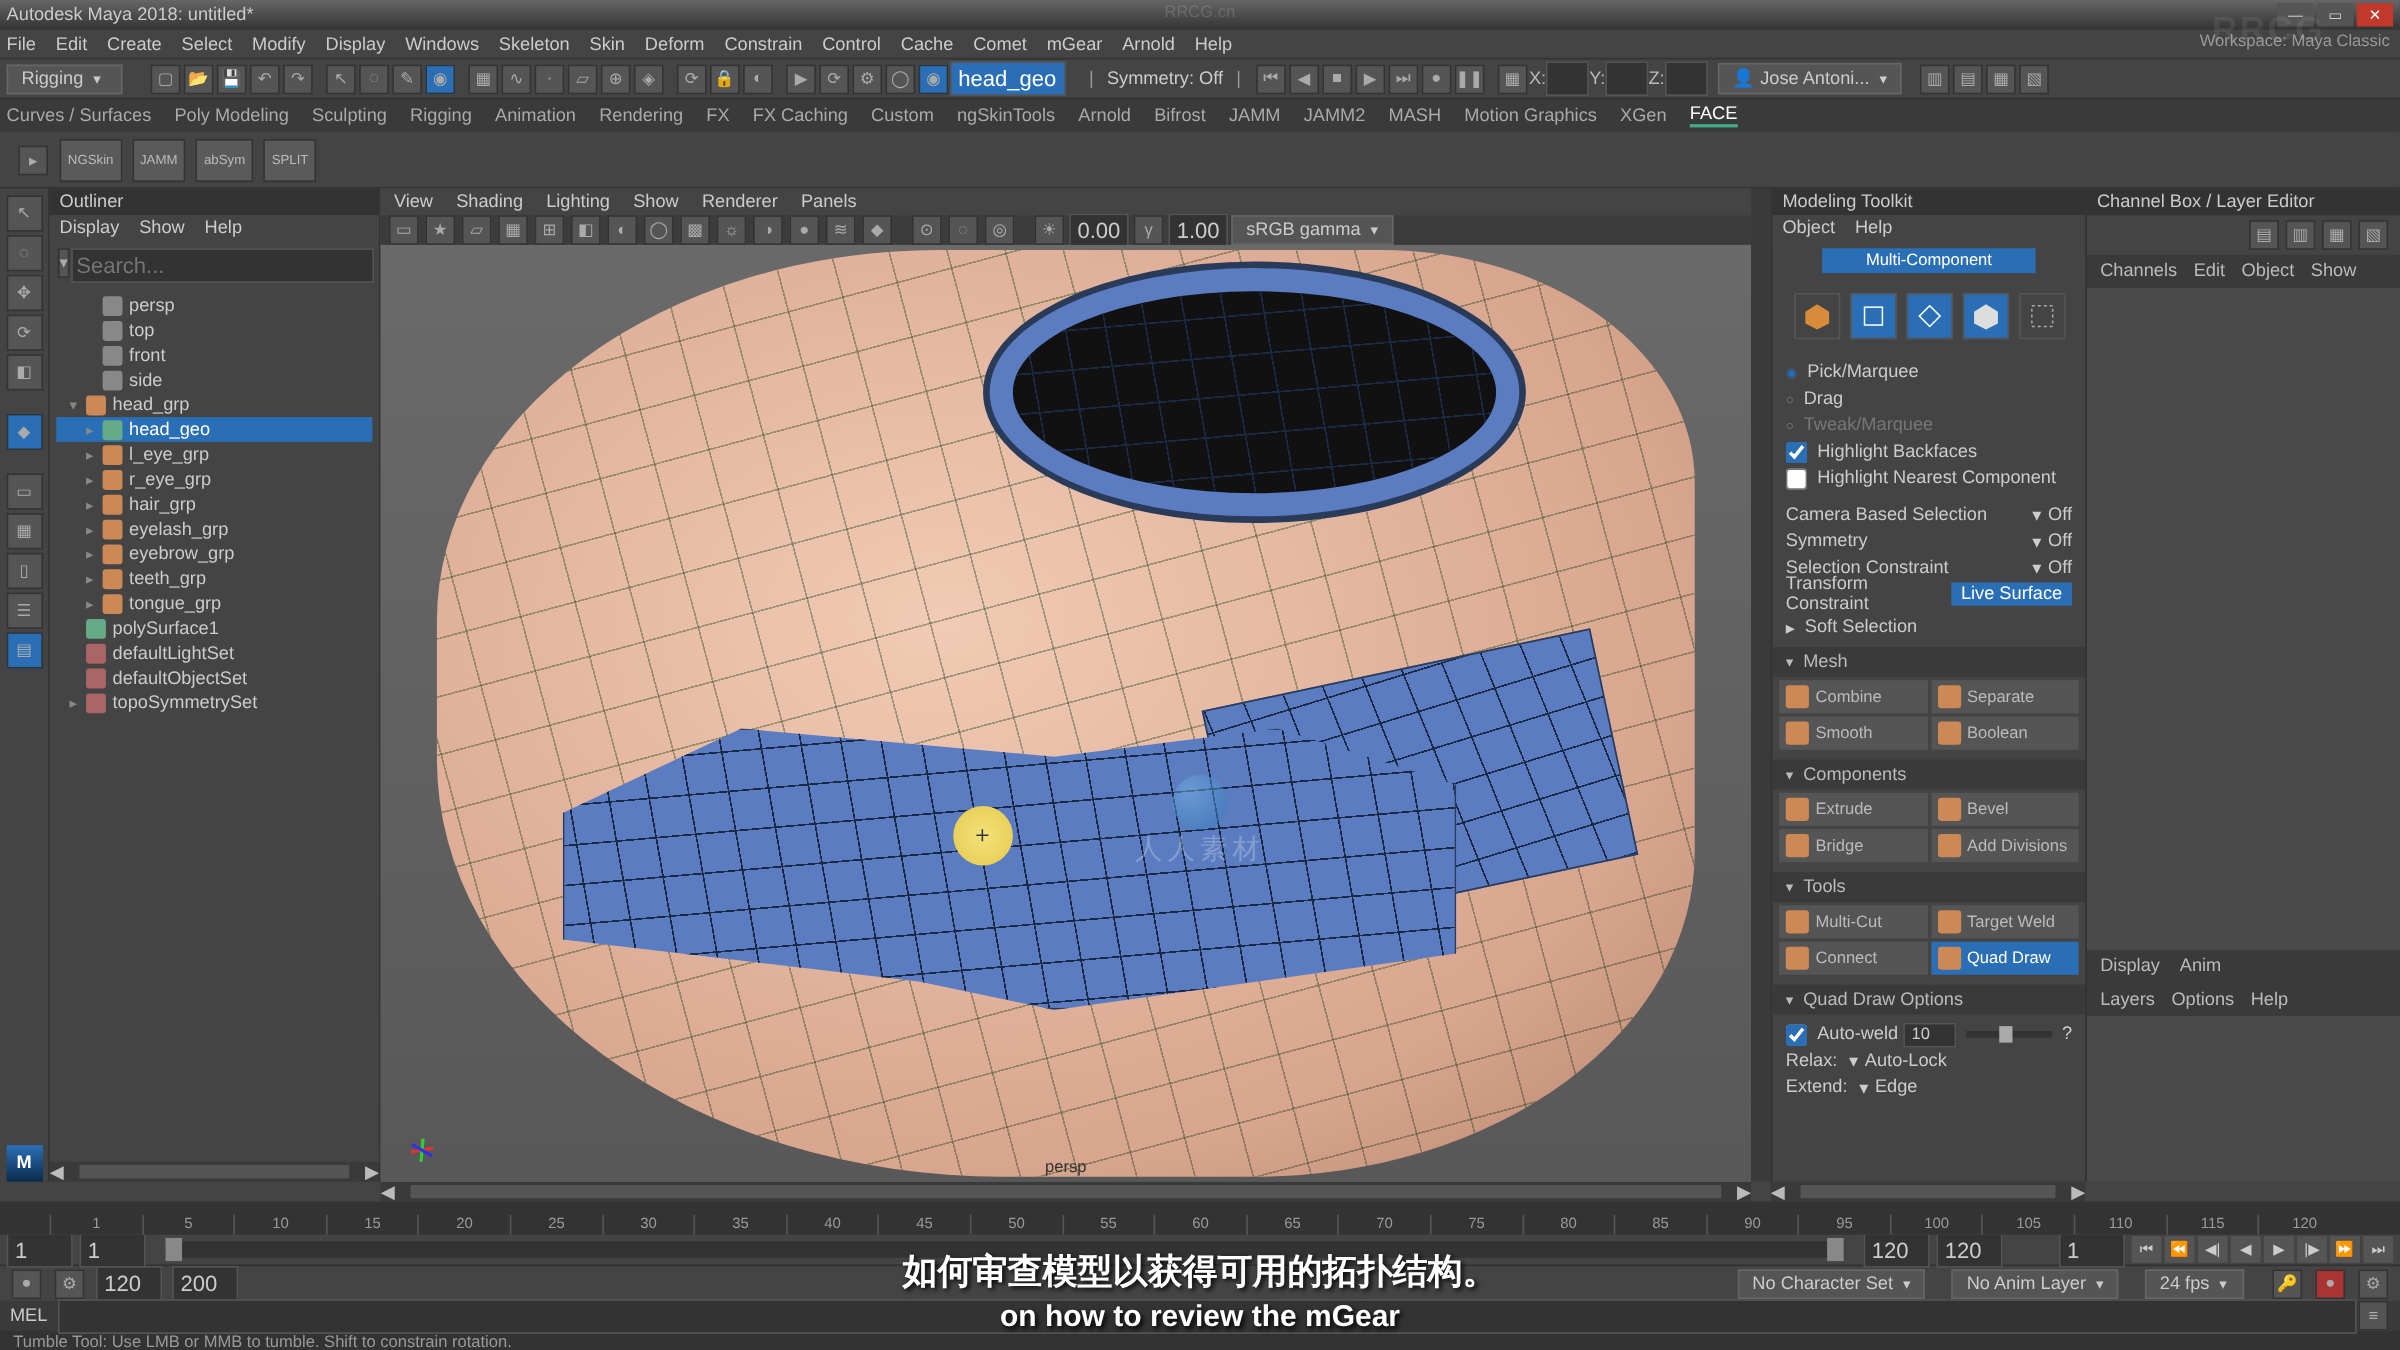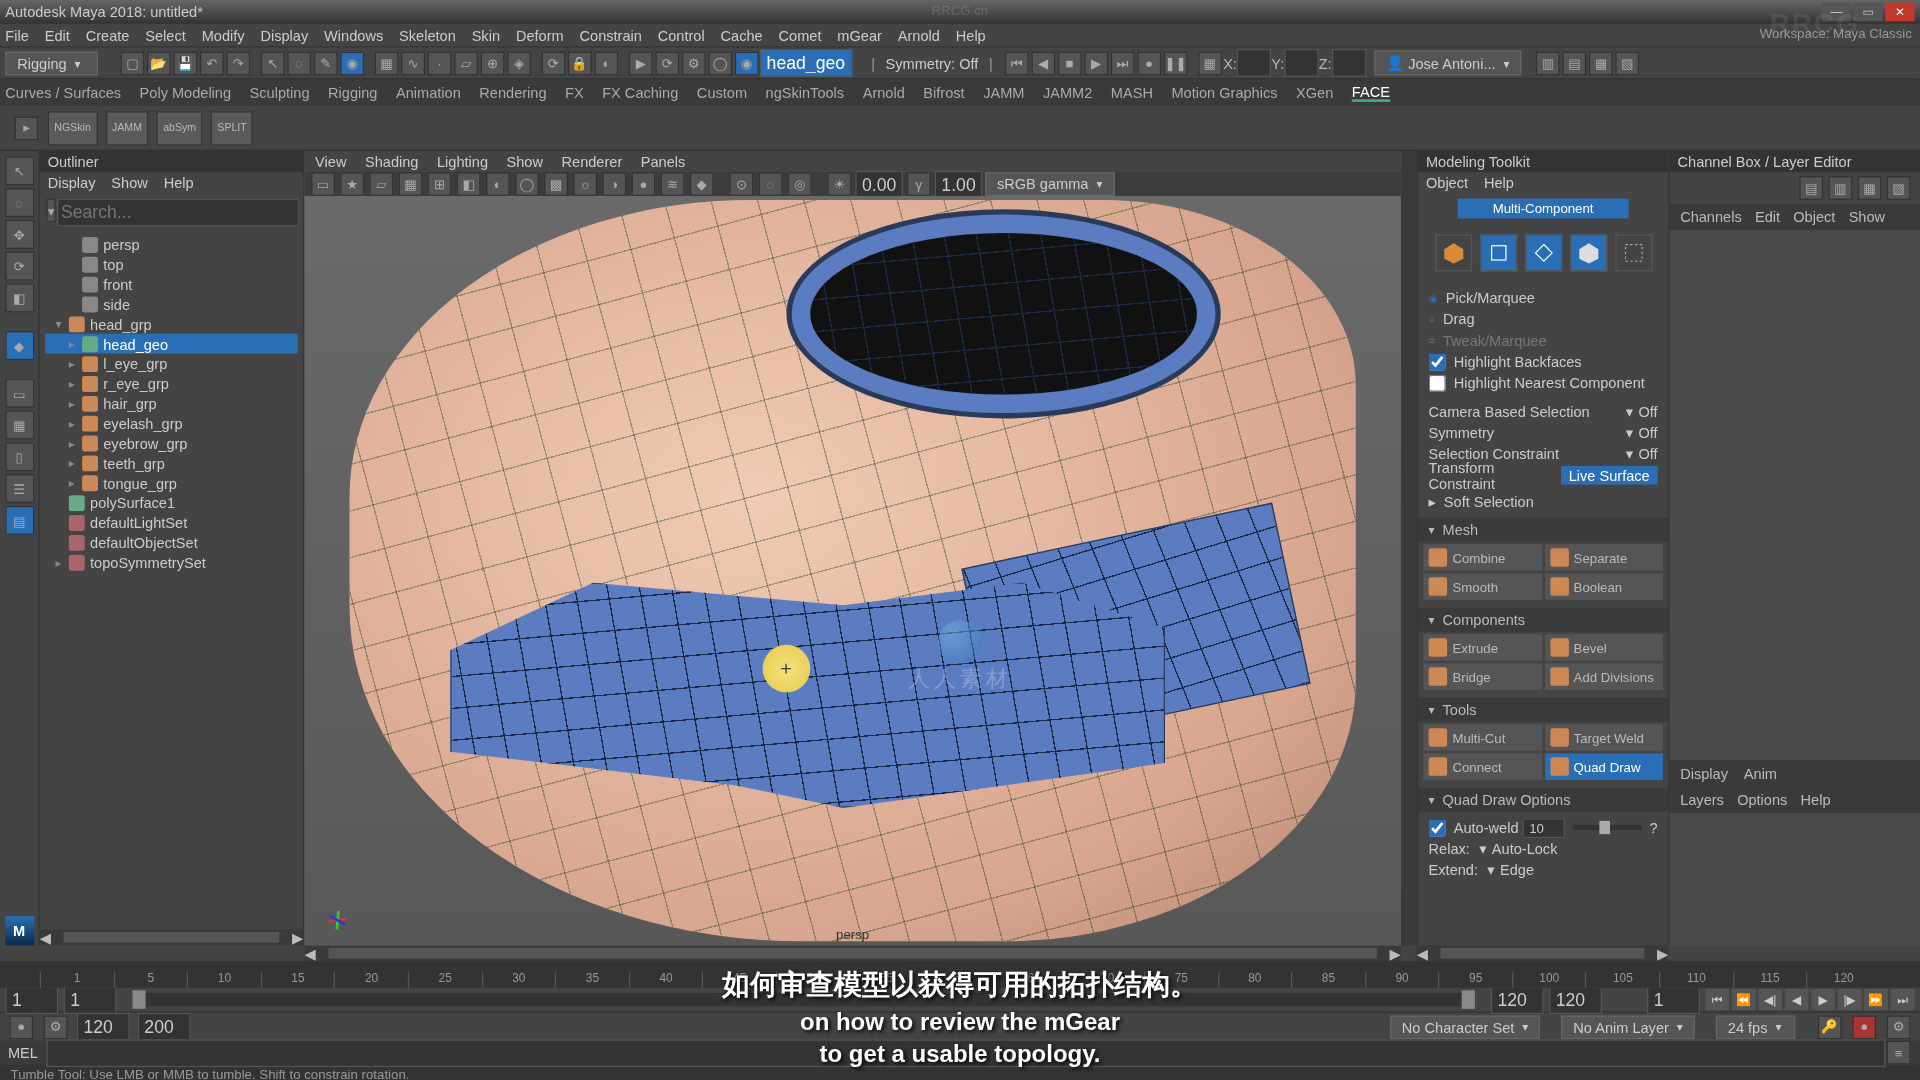--- a/index.html
+++ b/index.html
@@ -726,18 +726,17 @@
   <div class="status">Tumble Tool: Use LMB or MMB to tumble. Shift to constrain rotation.</div>
 </div>
 
 </div>
 
 <div class="rrcg-wm">RRCG</div>
 
 <div class="subs">
   <div class="zh">如何审查模型以获得可用的拓扑结构。</div>
   <div class="en1">on how to review the mGear</div>
-  <div class="en1">to get a usable topology.</div>
 </div>
 <div class="logo">
   <div class="ball"></div>
   <div class="tx">人人素材</div>
 </div>
 
 </body></html>

